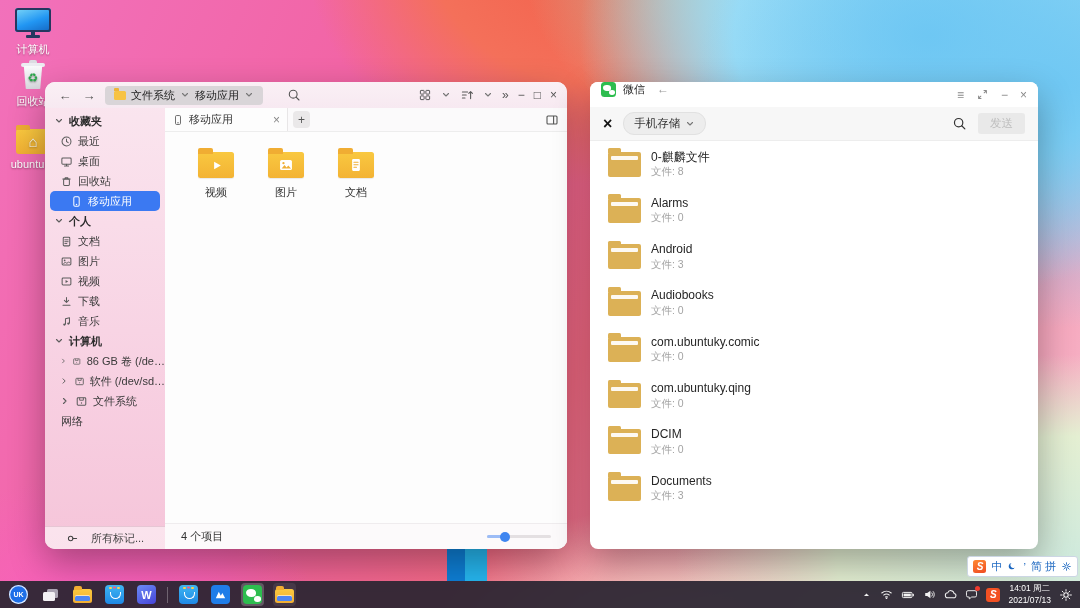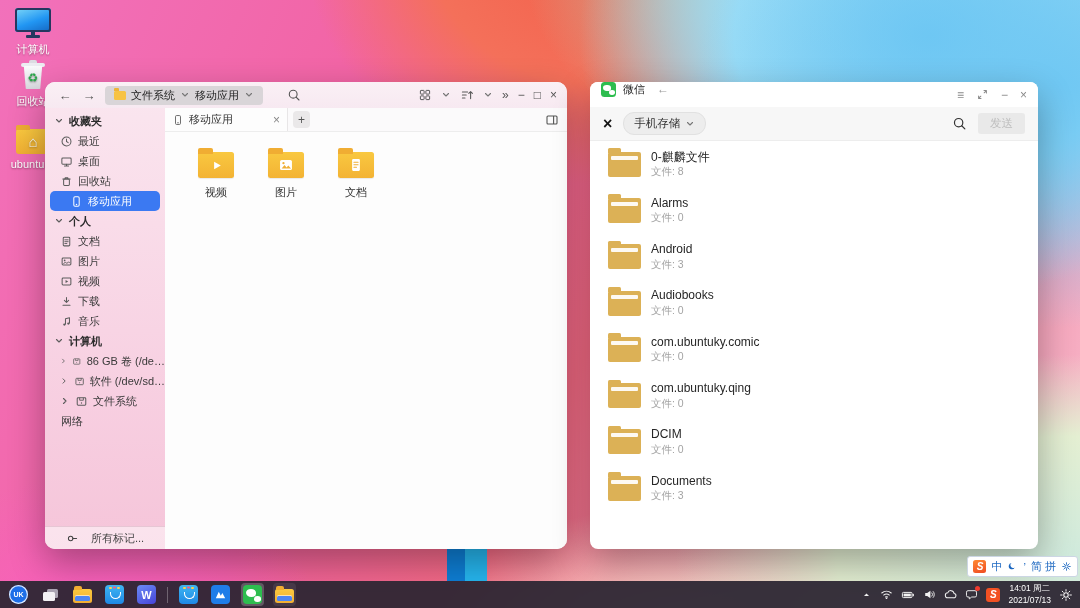--- a/index.html
+++ b/index.html
@@ -497,20 +497,26 @@
           </div>
           <div class="fm-cell">
             <div class="big-folder">
               <svg class="ic" width="16" height="16">
                   <use href="#s-doc-glyph"></use>
                 </svg>
             </div>
             <span class="flabel">文档</span>
           </div>
         </div>
+        <div class="fm-status">
+          <span>4 个项目</span>
+          <div class="slider">
+              <div class="slider-thumb"></div>
+            </div>
+        </div>
       </div>
     </div>
   </div>
 
   <div class="window wx">
     <div class="wx-titlebar">
       <div class="wx-logo"></div>
       <span class="wx-title">微信</span>
       <span class="wx-back">←</span>
       <div class="wx-controls">

